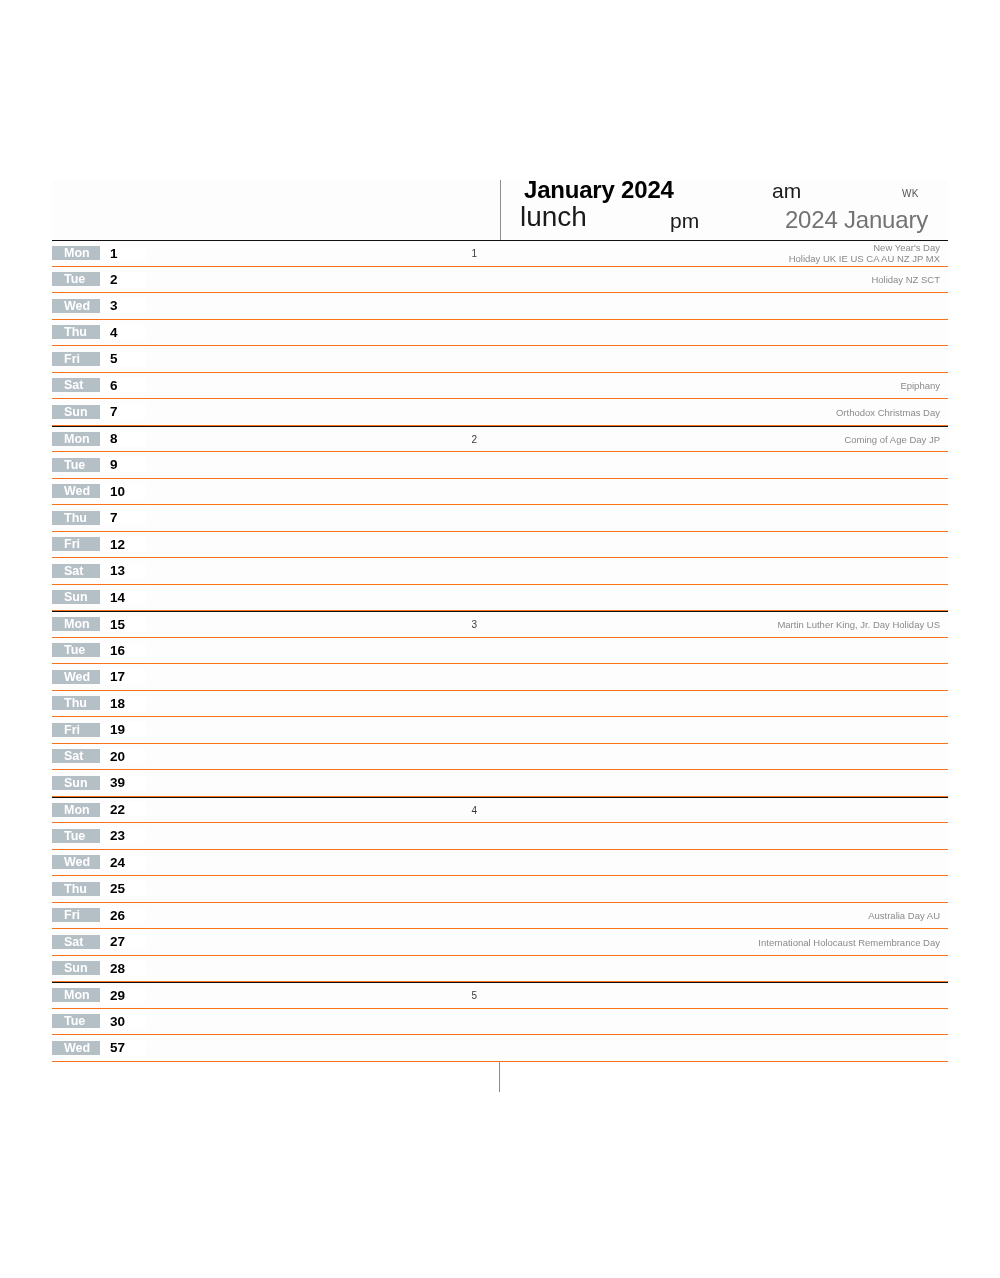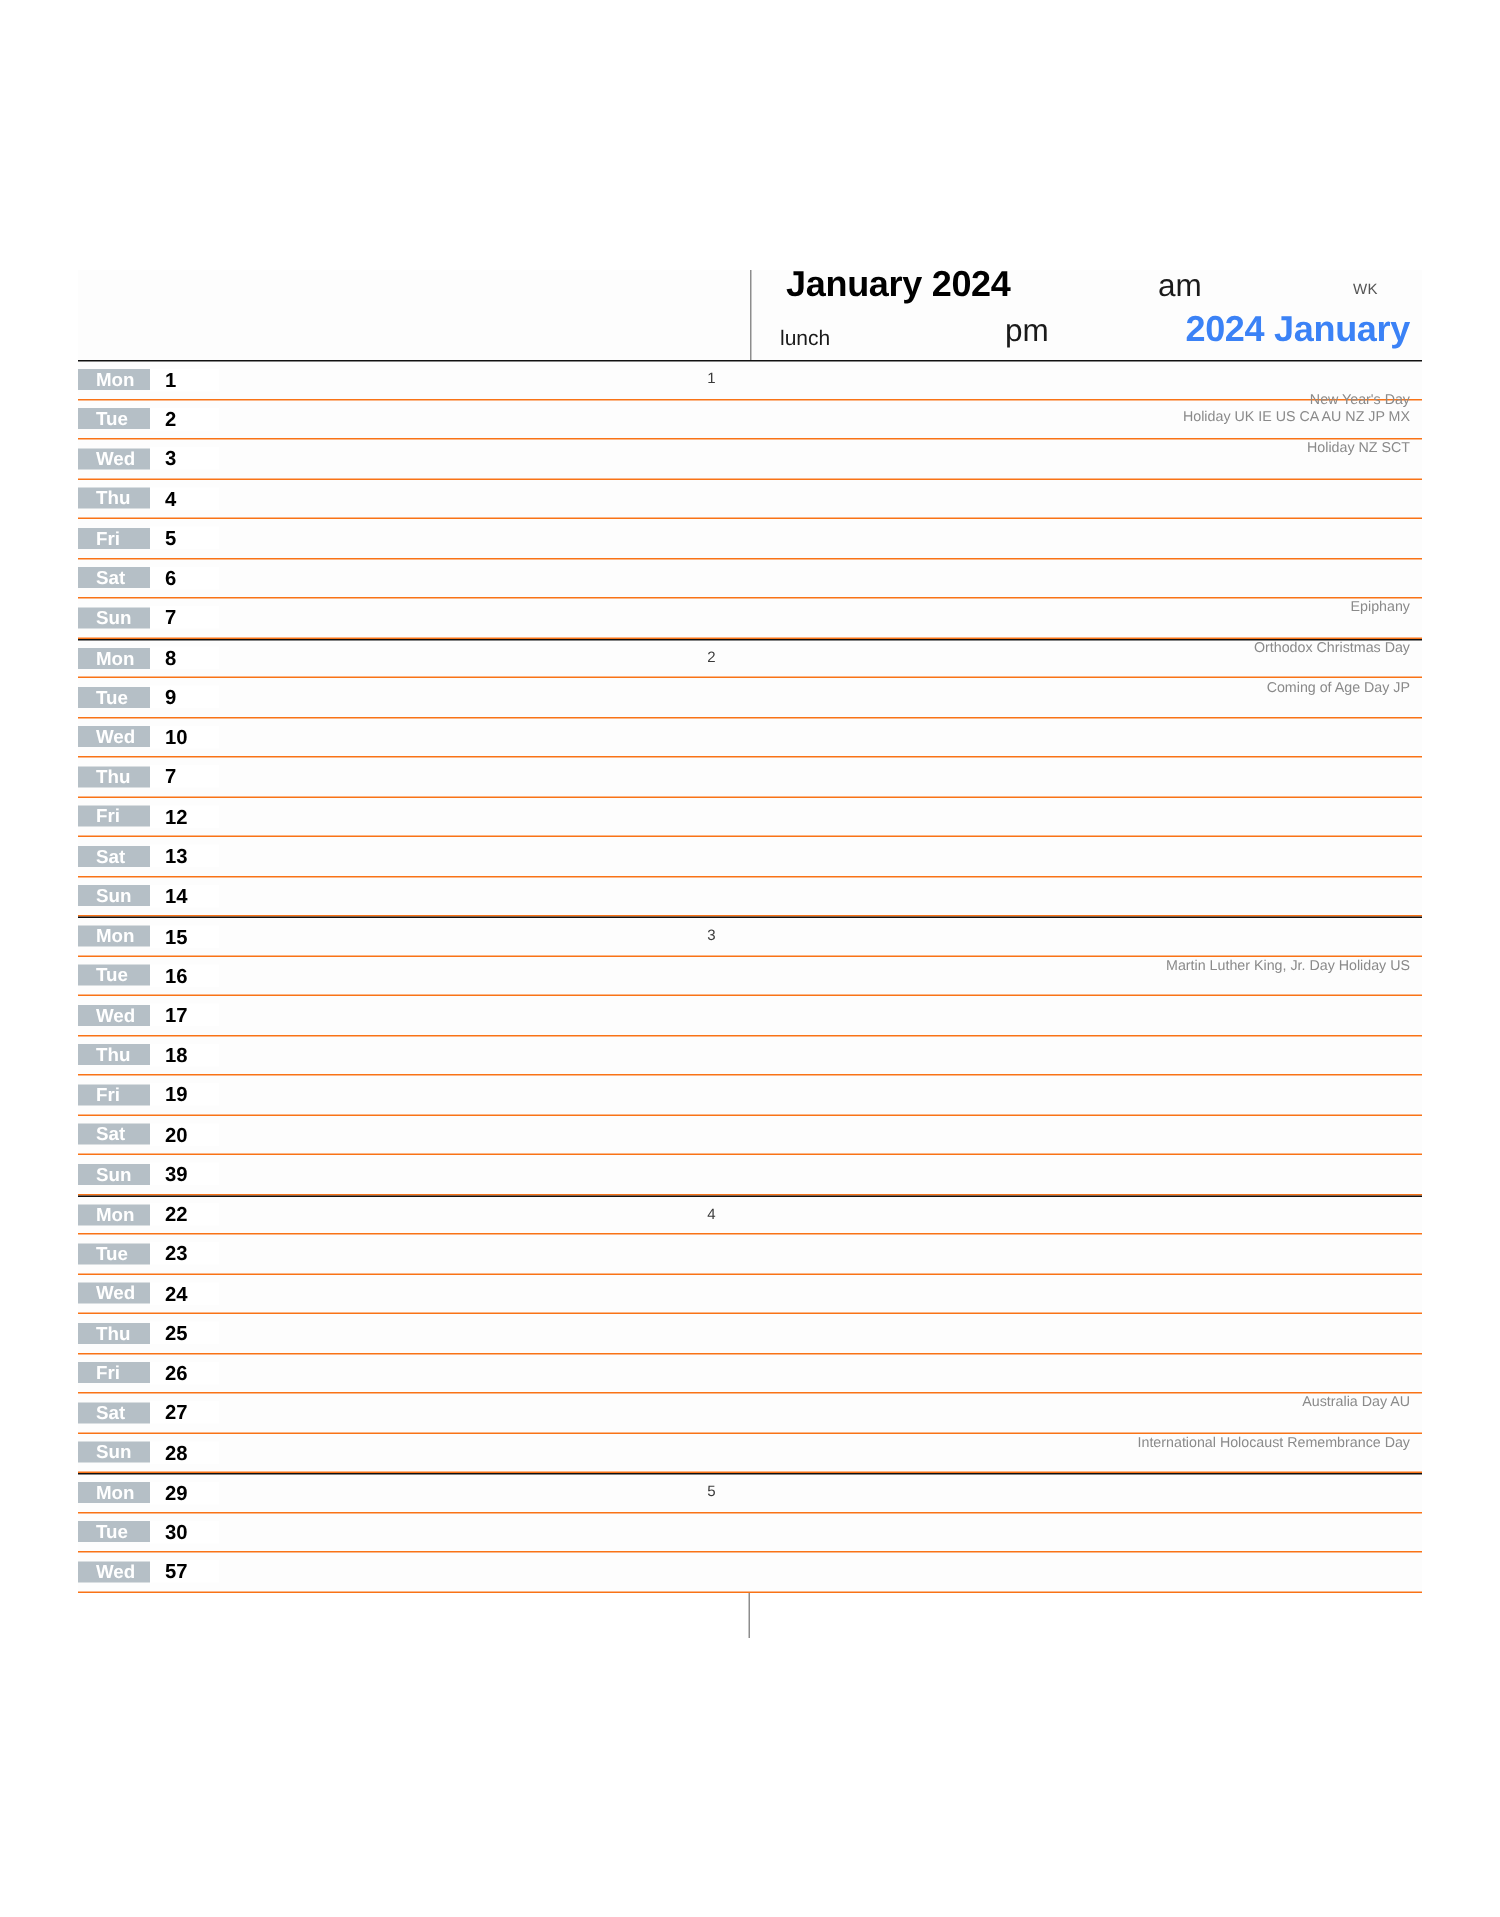--- a/index.html
+++ b/index.html
@@ -47,25 +47,25 @@
     position: absolute;
     left: 24px;
     bottom: 6px;
     font-size: 24px;
     font-weight: bold;
     color: #000;
     letter-spacing: -0.2px;
   }
   .title-right {
     position: absolute;
-    right: 8px;
+    right: 20px;
     bottom: 6px;
     font-size: 24px;
-    font-weight: bold;
-    color: #3b82f6;
+    font-weight: normal;
+    color: #737373;
     letter-spacing: -0.2px;
   }
   .lbl-am {
     position: absolute;
     left: 272px;
     bottom: 7px;
     font-size: 21px;
     color: #1a1a1a;
   }
   .lbl-wk {
@@ -73,21 +73,21 @@
     left: 402px;
     bottom: 11px;
     font-size: 10px;
     color: #555;
     letter-spacing: 0.3px;
   }
   .lbl-lunch {
     position: absolute;
     left: 20px;
     bottom: 7px;
-    font-size: 14px;
+    font-size: 28px;
     color: #1a1a1a;
     margin-top: 24px;
   }
   .lbl-pm {
     position: absolute;
     left: 170px;
     bottom: 7px;
     font-size: 21px;
     color: #1a1a1a;
   }
@@ -159,21 +159,20 @@
   .holiday {
     position: absolute;
     right: 8px;
     top: 50%;
     transform: translateY(-50%);
     font-size: 9.5px;
     color: #8a8a8a;
     text-align: right;
     line-height: 11px;
     white-space: pre-line;
-    margin-top: 20px;
   }
   .holiday.two {
     line-height: 10.5px;
   }
   .footer {
     display: flex;
     height: 30px;
   }
   .footer-left {
     flex: 0 0 448px;

